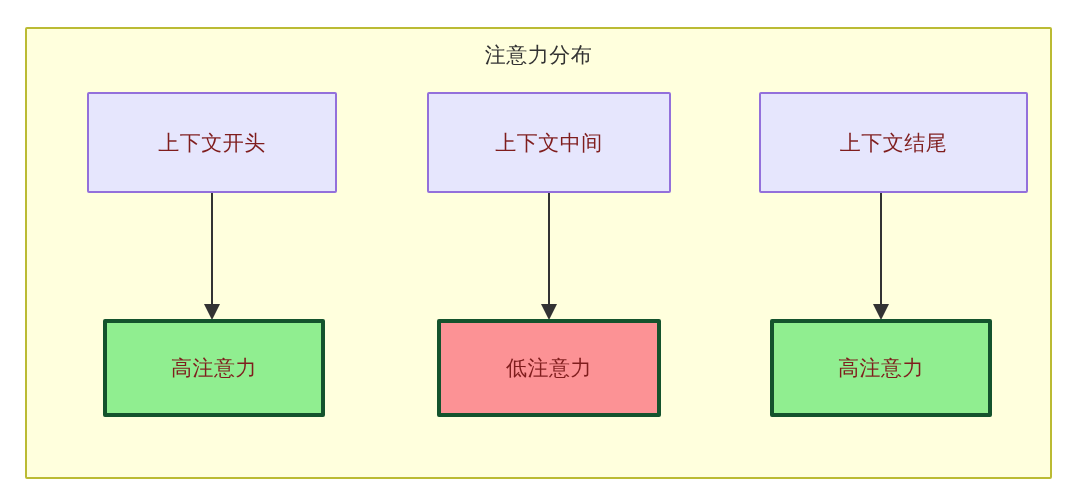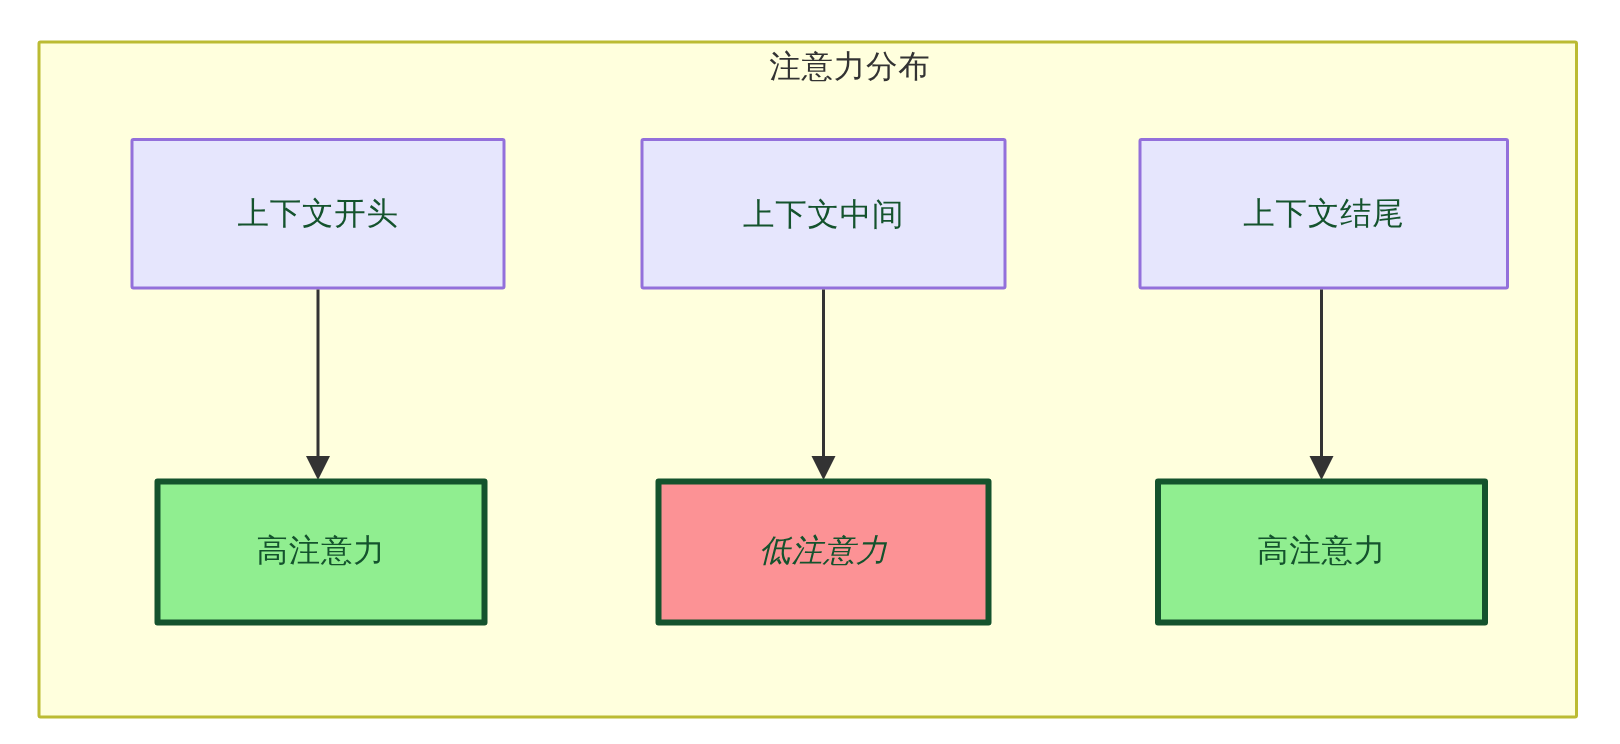--- a/index.html
+++ b/index.html
@@ -30,41 +30,40 @@
     height: 452px;
     box-sizing: border-box;
     background: #ffffdd;
     border: 2px solid #bbbb33;
     border-radius: 2px;
   }
 
   .subgraph-title {
     position: absolute;
     left: 0;
-    top: 3px;
+    top: 13px;
     width: 100%;
     text-align: center;
     font-size: 21px;
     line-height: 26px;
     color: #333333;
     letter-spacing: 0.5px;
-    margin-left: 28px;
   }
 
   
   .node {
     position: absolute;
     box-sizing: border-box;
     display: flex;
     align-items: center;
     justify-content: center;
     font-size: 21px;
     line-height: 26px;
     letter-spacing: 0.5px;
-    color: #14532d;
+    color: #7f1d1d;
     text-align: left;
   }
 
   .node.top {
     background: #e6e6fd;
     border: 2px solid #9370db;
     border-radius: 2px;
     height: 101px;
   }
 
@@ -78,24 +77,24 @@
     background: #90ee90;
   }
 
   .node.bottom.low {
     background: #fc9295;
   }
 
   
   #node-ctx-start   { left: 87px;  top: 92px;  width: 250px; }
   #node-ctx-middle  { left: 427px; top: 92px;  width: 244px; font-family: Liberation Serif, serif; }
-  #node-ctx-end     { left: 759px; top: 92px;  width: 247px; }
+  #node-ctx-end     { left: 759px; top: 92px;  width: 269px; }
 
   #node-attn-start  { left: 103px; top: 319px; width: 222px; }
-  #node-attn-middle { left: 437px; top: 319px; width: 224px; font-style: italic; }
+  #node-attn-middle { left: 437px; top: 319px; width: 224px; }
   #node-attn-end    { left: 770px; top: 319px; width: 222px; }
 
   
   .edge {
     position: absolute;
     top: 193px;
     width: 20px;
     height: 128px;
     overflow: visible;
   }

